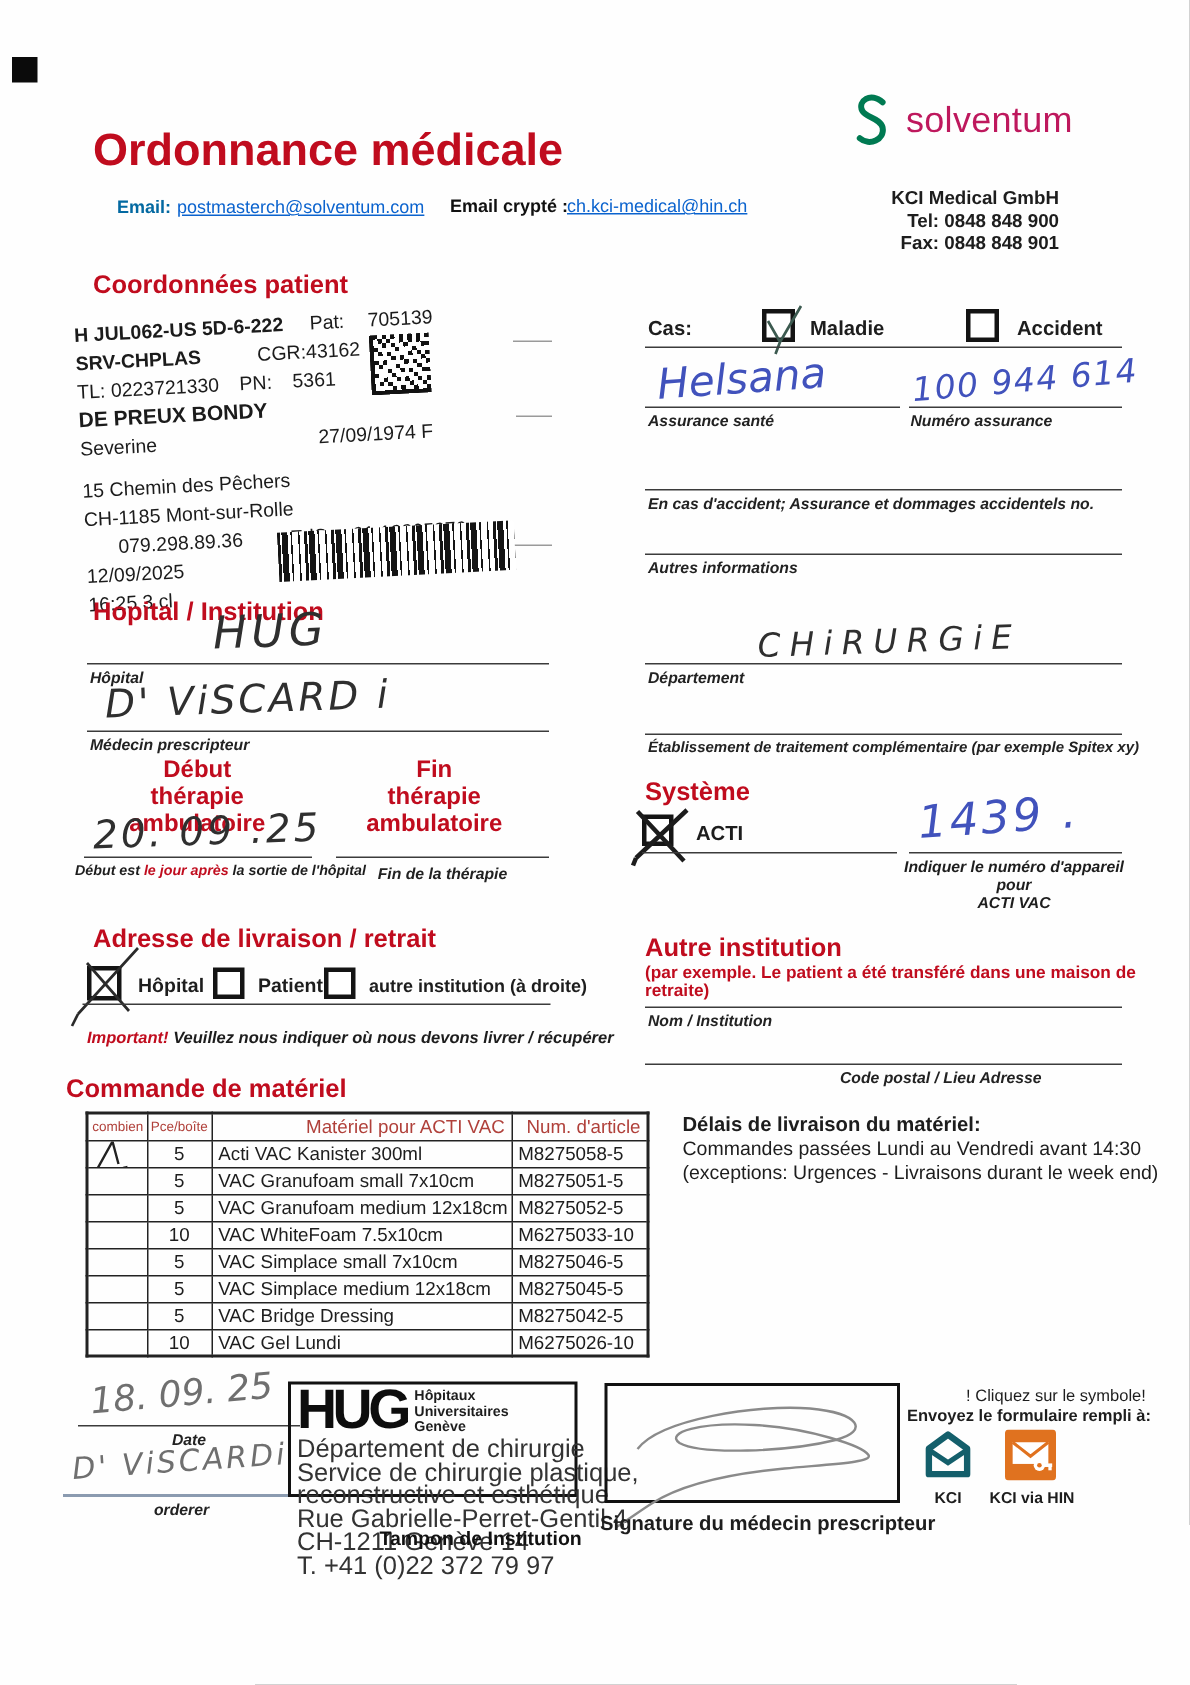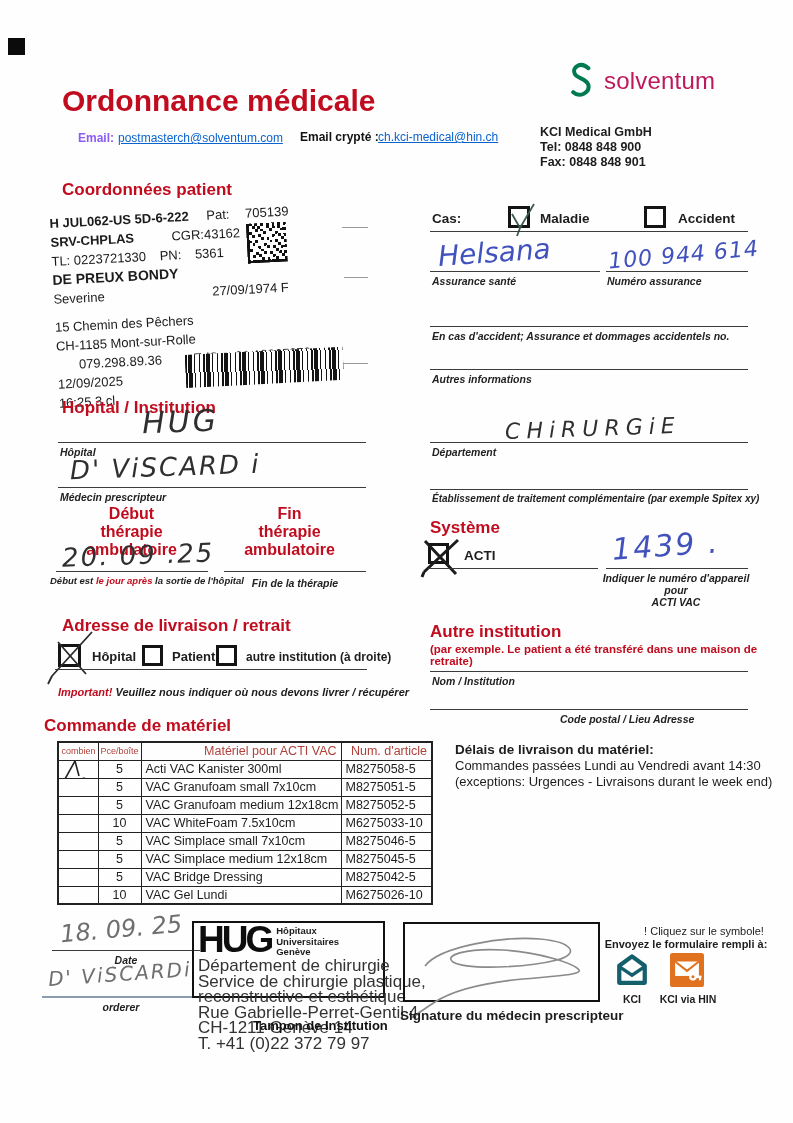--- a/index.html
+++ b/index.html
@@ -20,21 +20,21 @@
   .h-sec{font-weight:bold;font-size:17px;color:var(--red)}
   .fline{position:absolute;border-bottom:1.6px solid var(--line)}
   .flabel{position:absolute;font-style:italic;font-weight:bold;font-size:10.5px;color:#222;white-space:nowrap}
   .hw{font-family:"DejaVu Sans",sans-serif;font-style:italic;white-space:nowrap}
   .hwblue{color:var(--hwblue)}
   .hwpen{color:#2f2f2f}
   .hwpencil{color:var(--pencil)}
   .cb{position:absolute;border:3px solid #141414;background:#fff}
   .sticker{font-size:13px;color:#1b1b1b;line-height:19px;white-space:nowrap}
   .lnk{color:#0b63ce;text-decoration:underline;font-size:12px}
-  .emaillbl{font-weight:bold;font-size:12px;color:#8b5cf6}
+  .emaillbl{font-weight:bold;font-size:12px;color:#0369a1}
   .mat-table{border-collapse:collapse;table-layout:fixed}
   .mat-table td,.mat-table th{border:1.5px solid #222;font-size:12.5px;padding:1px 4px;height:18px;overflow:hidden;white-space:nowrap}
   .mat-table th{color:#b0403a;font-weight:normal;text-align:right}
   .barcode{background-image:repeating-linear-gradient(90deg,#141414 0 2px,#fff 2px 3px,#141414 3px 7px,#fff 7px 9px,#141414 9px 10px,#fff 10px 14px,#141414 14px 15px,#fff 15px 18px);}
   .stub{position:absolute;border-bottom:1.6px solid #9a9a9a}
   svg{display:block}
 </style>
 </head>
 <body>
 
@@ -53,21 +53,21 @@
       </svg>
     </span>
     <span style="font-size:24px;color:#be185d;font-weight:500;letter-spacing:.2px">solventum</span>
   </div>
 
   <span class="abs emaillbl" style="left:78px;top:131px">Email:</span>
   <a class="abs lnk" style="left:118px;top:131px" href="#">postmasterch@solventum.com</a>
   <span class="abs emaillbl" style="left:300px;top:130px;color:#111">Email crypté :</span>
   <a class="abs lnk" style="left:378px;top:130px" href="#">ch.kci-medical@hin.ch</a>
 
-  <div class="abs" style="left:540px;top:125px;width:166px;text-align:left;font-size:12.5px;font-weight:600;line-height:15px">
+  <div class="abs" style="left:540px;top:125px;width:166px;text-align:right;font-size:12.5px;font-weight:600;line-height:15px">
     <div>KCI Medical GmbH</div>
     <div>Tel: 0848 848 900</div>
     <div>Fax: 0848 848 901</div>
   </div>
 
   <div class="abs h-sec" style="left:62px;top:180px">Coordonnées patient</div>
 
   <div class="stub" style="left:342px;top:227px;width:26px"></div>
   <div class="stub" style="left:344px;top:277px;width:24px"></div>
   <div class="stub" style="left:342px;top:363px;width:26px"></div>

